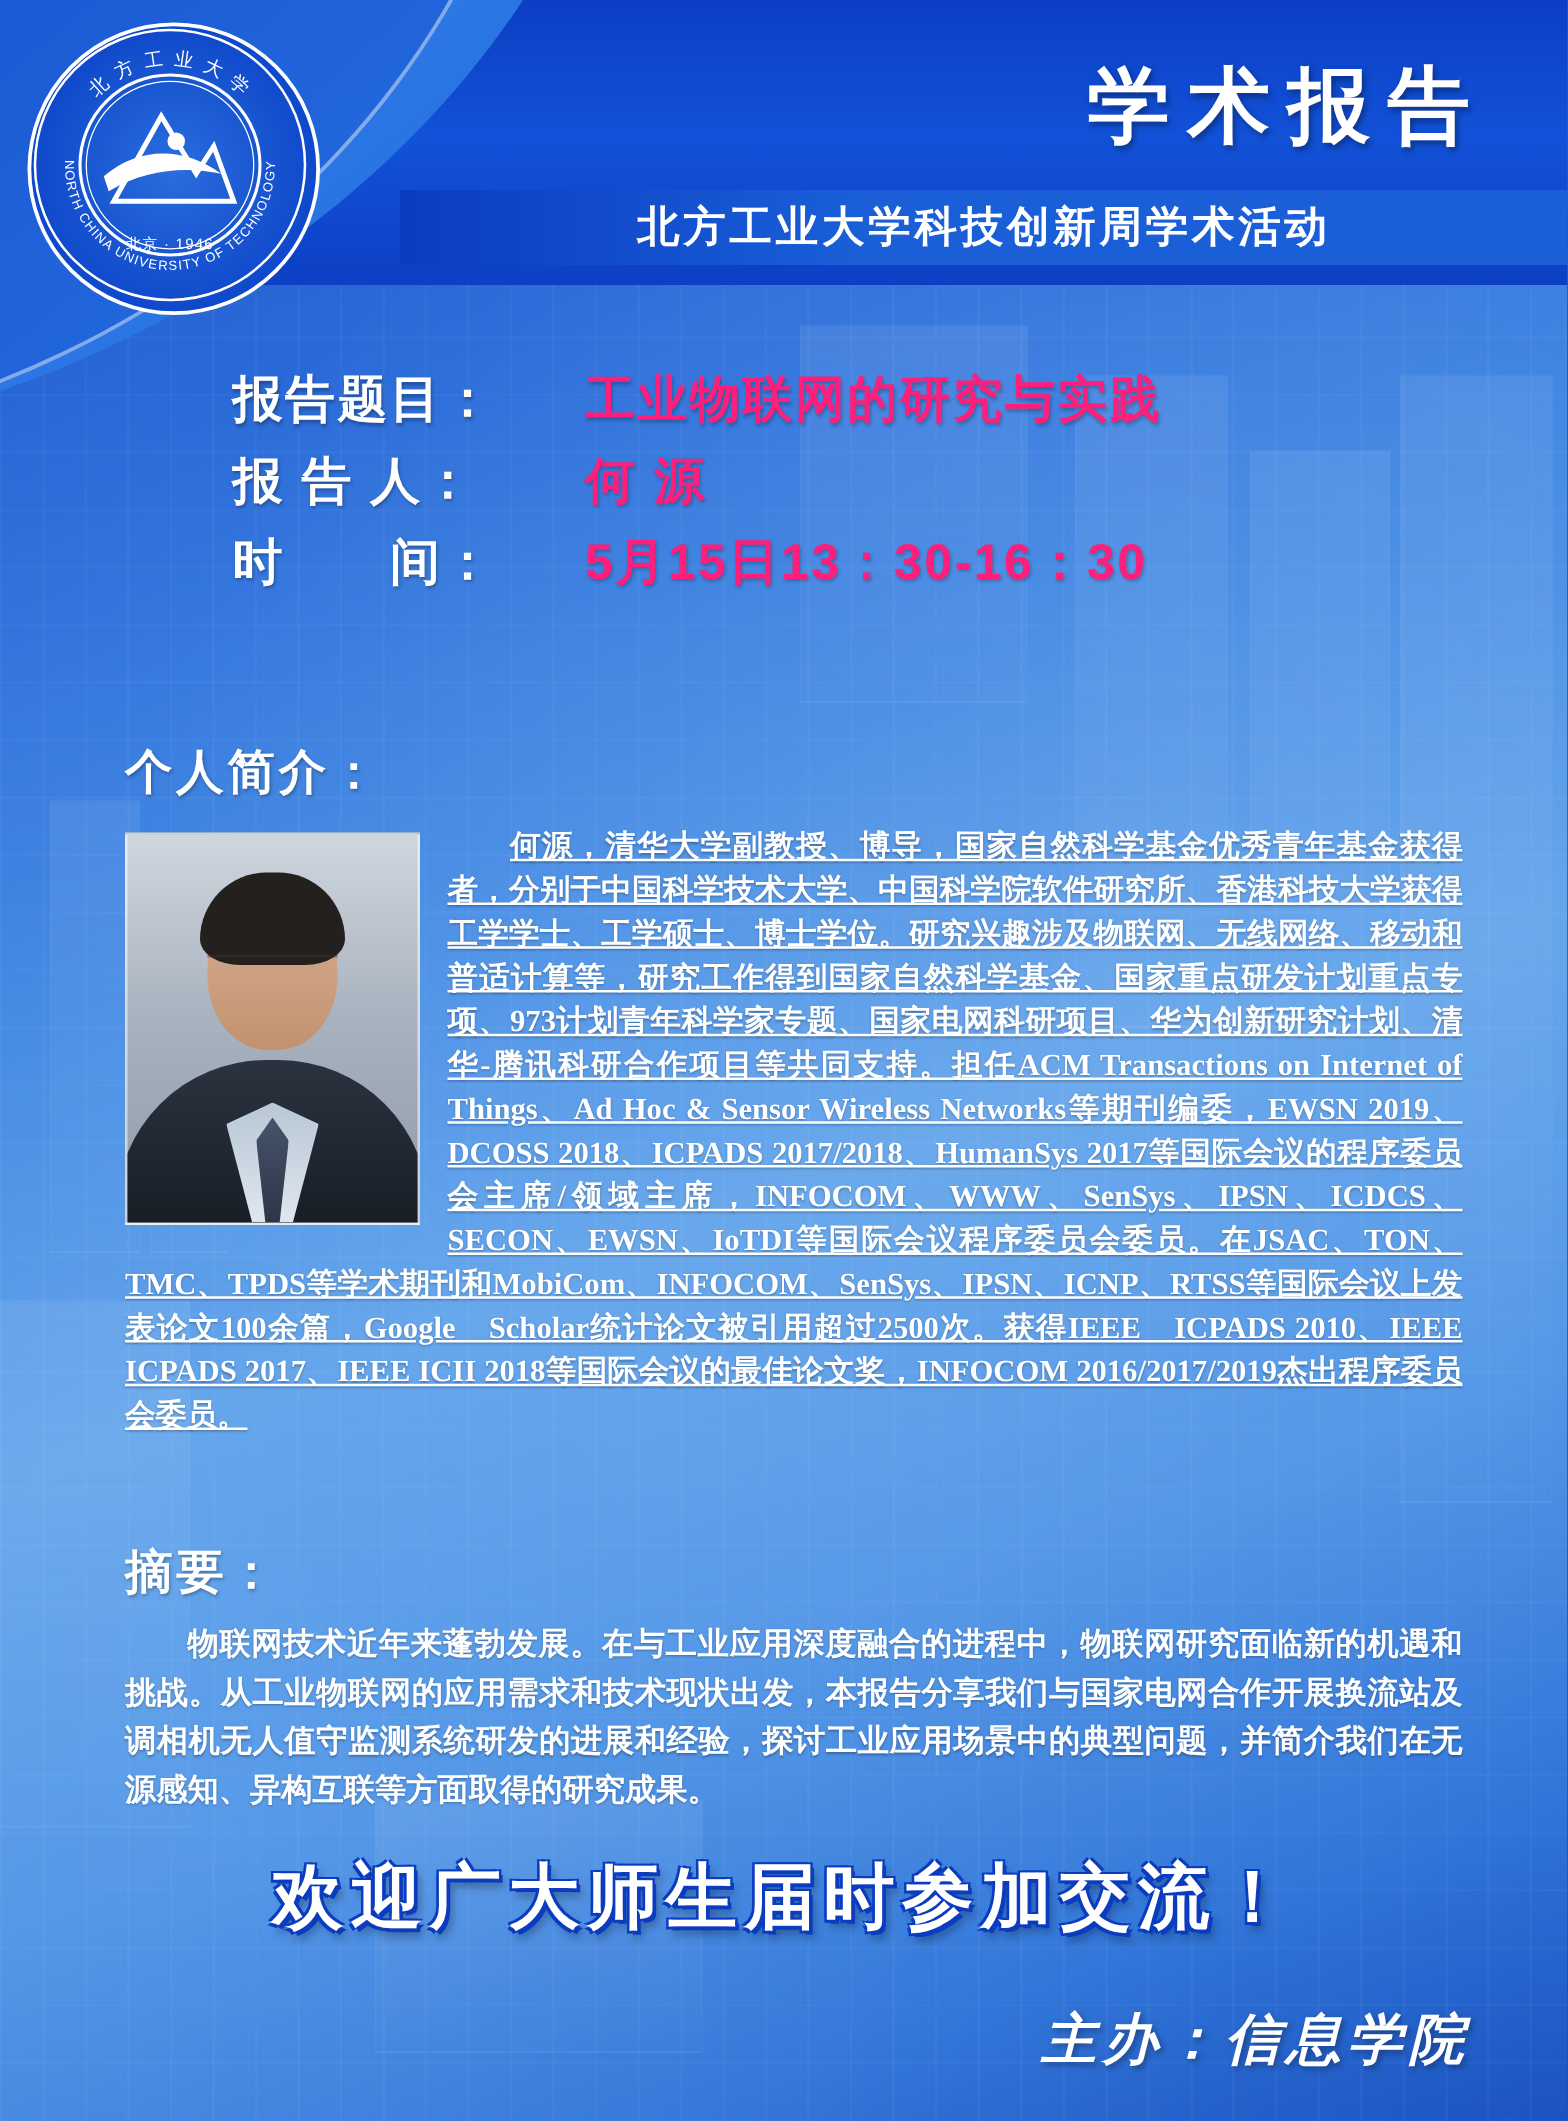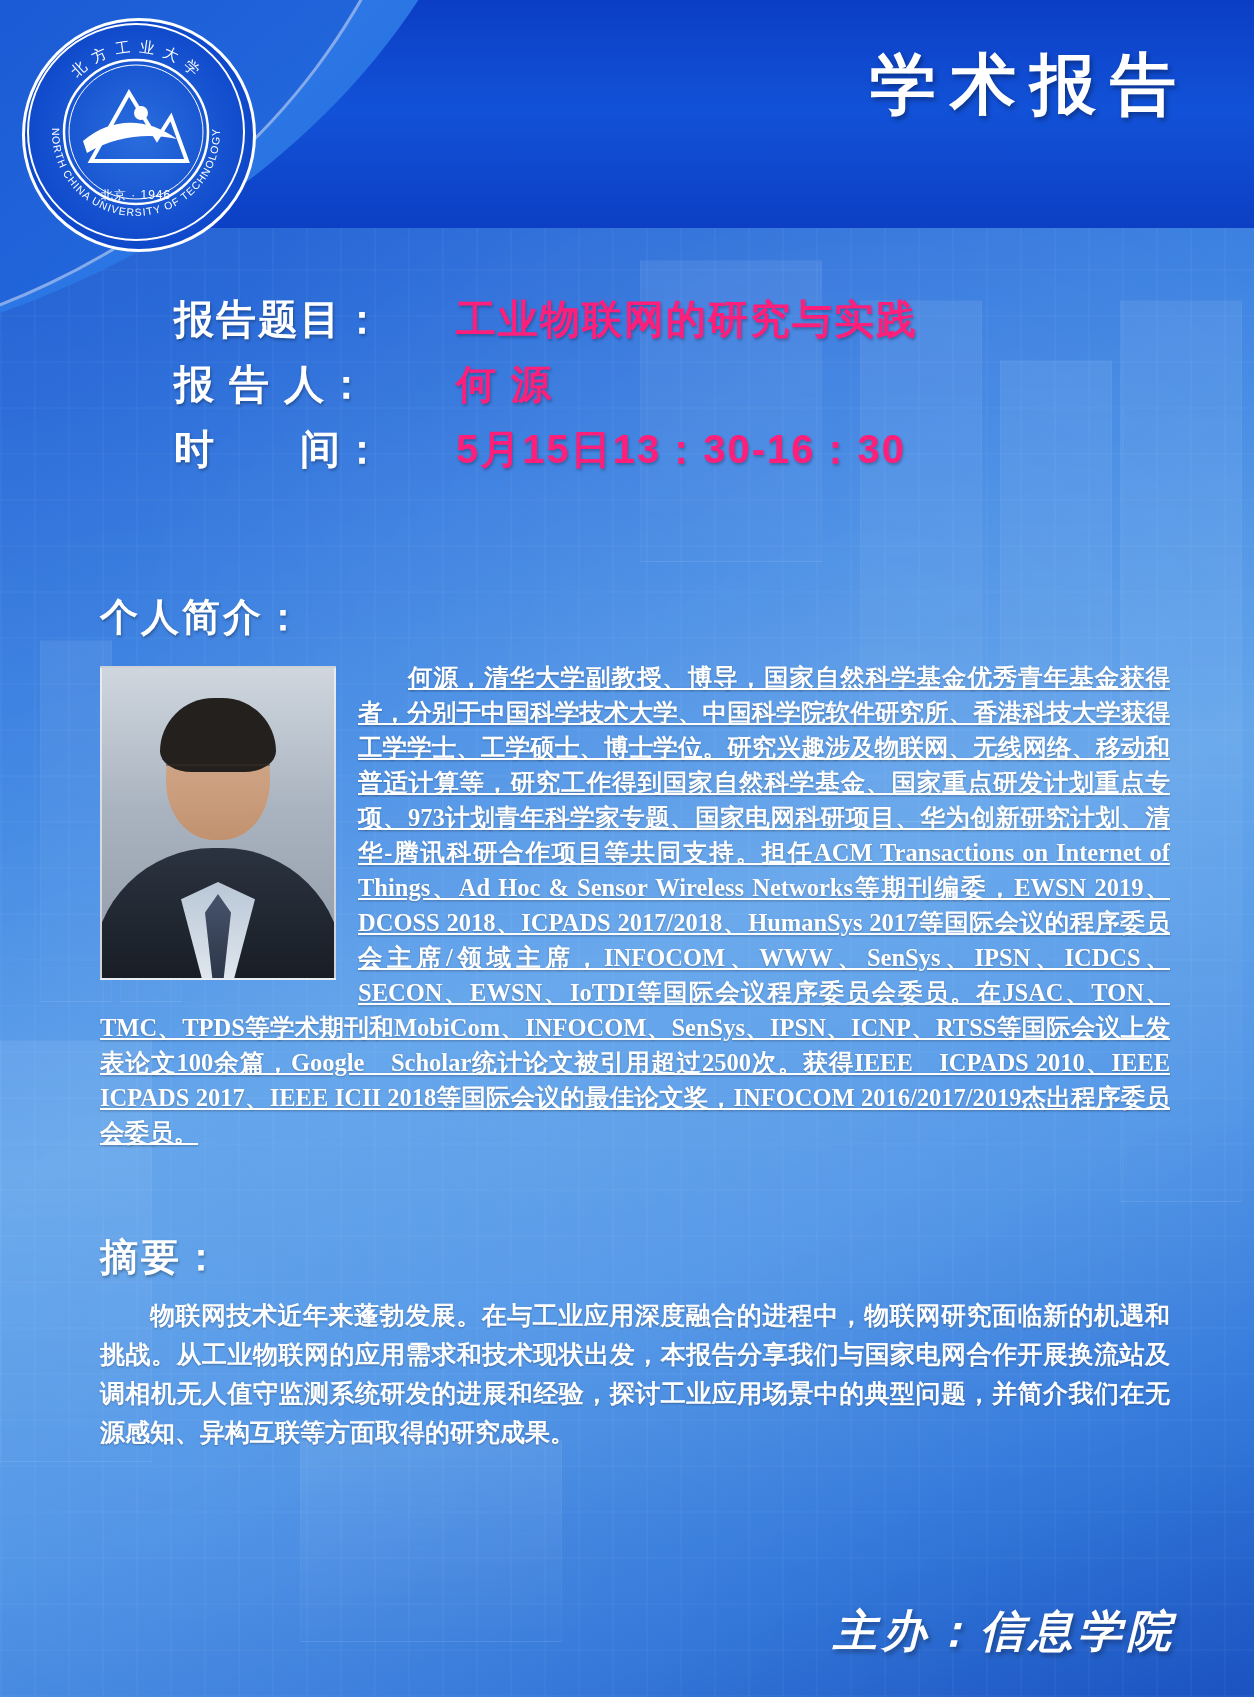--- a/index.html
+++ b/index.html
@@ -109,21 +109,21 @@
     width: 228px;
     height: 228px;
     border-radius: 50%;
     border: 3px solid #ffffff;
     background: radial-gradient(circle at 50% 50%, #2a6ddd 0%, #0f49cb 70%, #0b3fbb 100%);
   }
   .logo svg { display:block; }
   
   .info {
     position: absolute;
-    left: 174px;
+    left: 186px;
     top: 292px;
     width: 1000px;
   }
   .info-row {
     display: flex;
     align-items: baseline;
     margin-bottom: 10px;
   }
   .info-label {
     color: #ffffff;
@@ -295,20 +295,23 @@
     <i style="left:300px; top:1440px; width:260px; height:200px;"></i>
   </div>
 
   <div class="header">
     <div class="header-blue"></div>
     <div class="header-arc"></div>
     <div class="header-arc2"></div>
 
     <div class="main-title">学术报告</div>
 
+    <div class="title-band">
+      <span class="title-band-text">北方工业大学科技创新周学术活动</span>
+    </div>
 
     <div class="logo">
       <svg width="222" height="222" viewBox="0 0 222 222">
         <defs>
           <path id="arcTop" d="M 31,111 A 80,80 0 0 1 191,111"></path>
           <path id="arcBot" d="M 27,111 A 84,84 0 0 0 195,111"></path>
         </defs>
         <circle cx="111" cy="111" r="108" fill="none" stroke="#ffffff" stroke-width="2"></circle>
         <circle cx="111" cy="111" r="72" fill="none" stroke="#ffffff" stroke-width="2.5"></circle>
         <circle cx="111" cy="111" r="67" fill="none" stroke="#ffffff" stroke-width="1"></circle>
@@ -352,15 +355,16 @@
       <div class="face"></div>
       <div class="hair"></div>
       <div class="glass"></div>
     </div>
     <span style="display:block;text-indent:50px;">何源，清华大学副教授、博导，国家自然科学基金优秀青年基金获得者，分别于中国科学技术大学、中国科学院软件研究所、香港科技大学获得工学学士、工学硕士、博士学位。研究兴趣涉及物联网、无线网络、移动和普适计算等，研究工作得到国家自然科学基金、国家重点研发计划重点专项、973计划青年科学家专题、国家电网科研项目、华为创新研究计划、清华-腾讯科研合作项目等共同支持。担任ACM Transactions on Internet of Things、Ad Hoc &amp; Sensor Wireless Networks等期刊编委，EWSN 2019、DCOSS 2018、ICPADS 2017/2018、HumanSys 2017等国际会议的程序委员会主席/领域主席，INFOCOM、WWW、SenSys、IPSN、ICDCS、SECON、EWSN、IoTDI等国际会议程序委员会委员。在JSAC、TON、TMC、TPDS等学术期刊和MobiCom、INFOCOM、SenSys、IPSN、ICNP、RTSS等国际会议上发表论文100余篇，Google　Scholar统计论文被引用超过2500次。获得IEEE　ICPADS 2010、IEEE ICPADS 2017、IEEE ICII 2018等国际会议的最佳论文奖，INFOCOM 2016/2017/2019杰出程序委员会委员。</span>
   </div>
 
   <div class="sec-head" id="abs-head">摘要：</div>
   <div class="abstract">物联网技术近年来蓬勃发展。在与工业应用深度融合的进程中，物联网研究面临新的机遇和挑战。从工业物联网的应用需求和技术现状出发，本报告分享我们与国家电网合作开展换流站及调相机无人值守监测系统研发的进展和经验，探讨工业应用场景中的典型问题，并简介我们在无源感知、异构互联等方面取得的研究成果。</div>
 
+  <div class="welcome">欢迎广大师生届时参加交流！</div>
   <div class="organizer">主办：信息学院</div>
 
 </div>
 
 </body></html>

